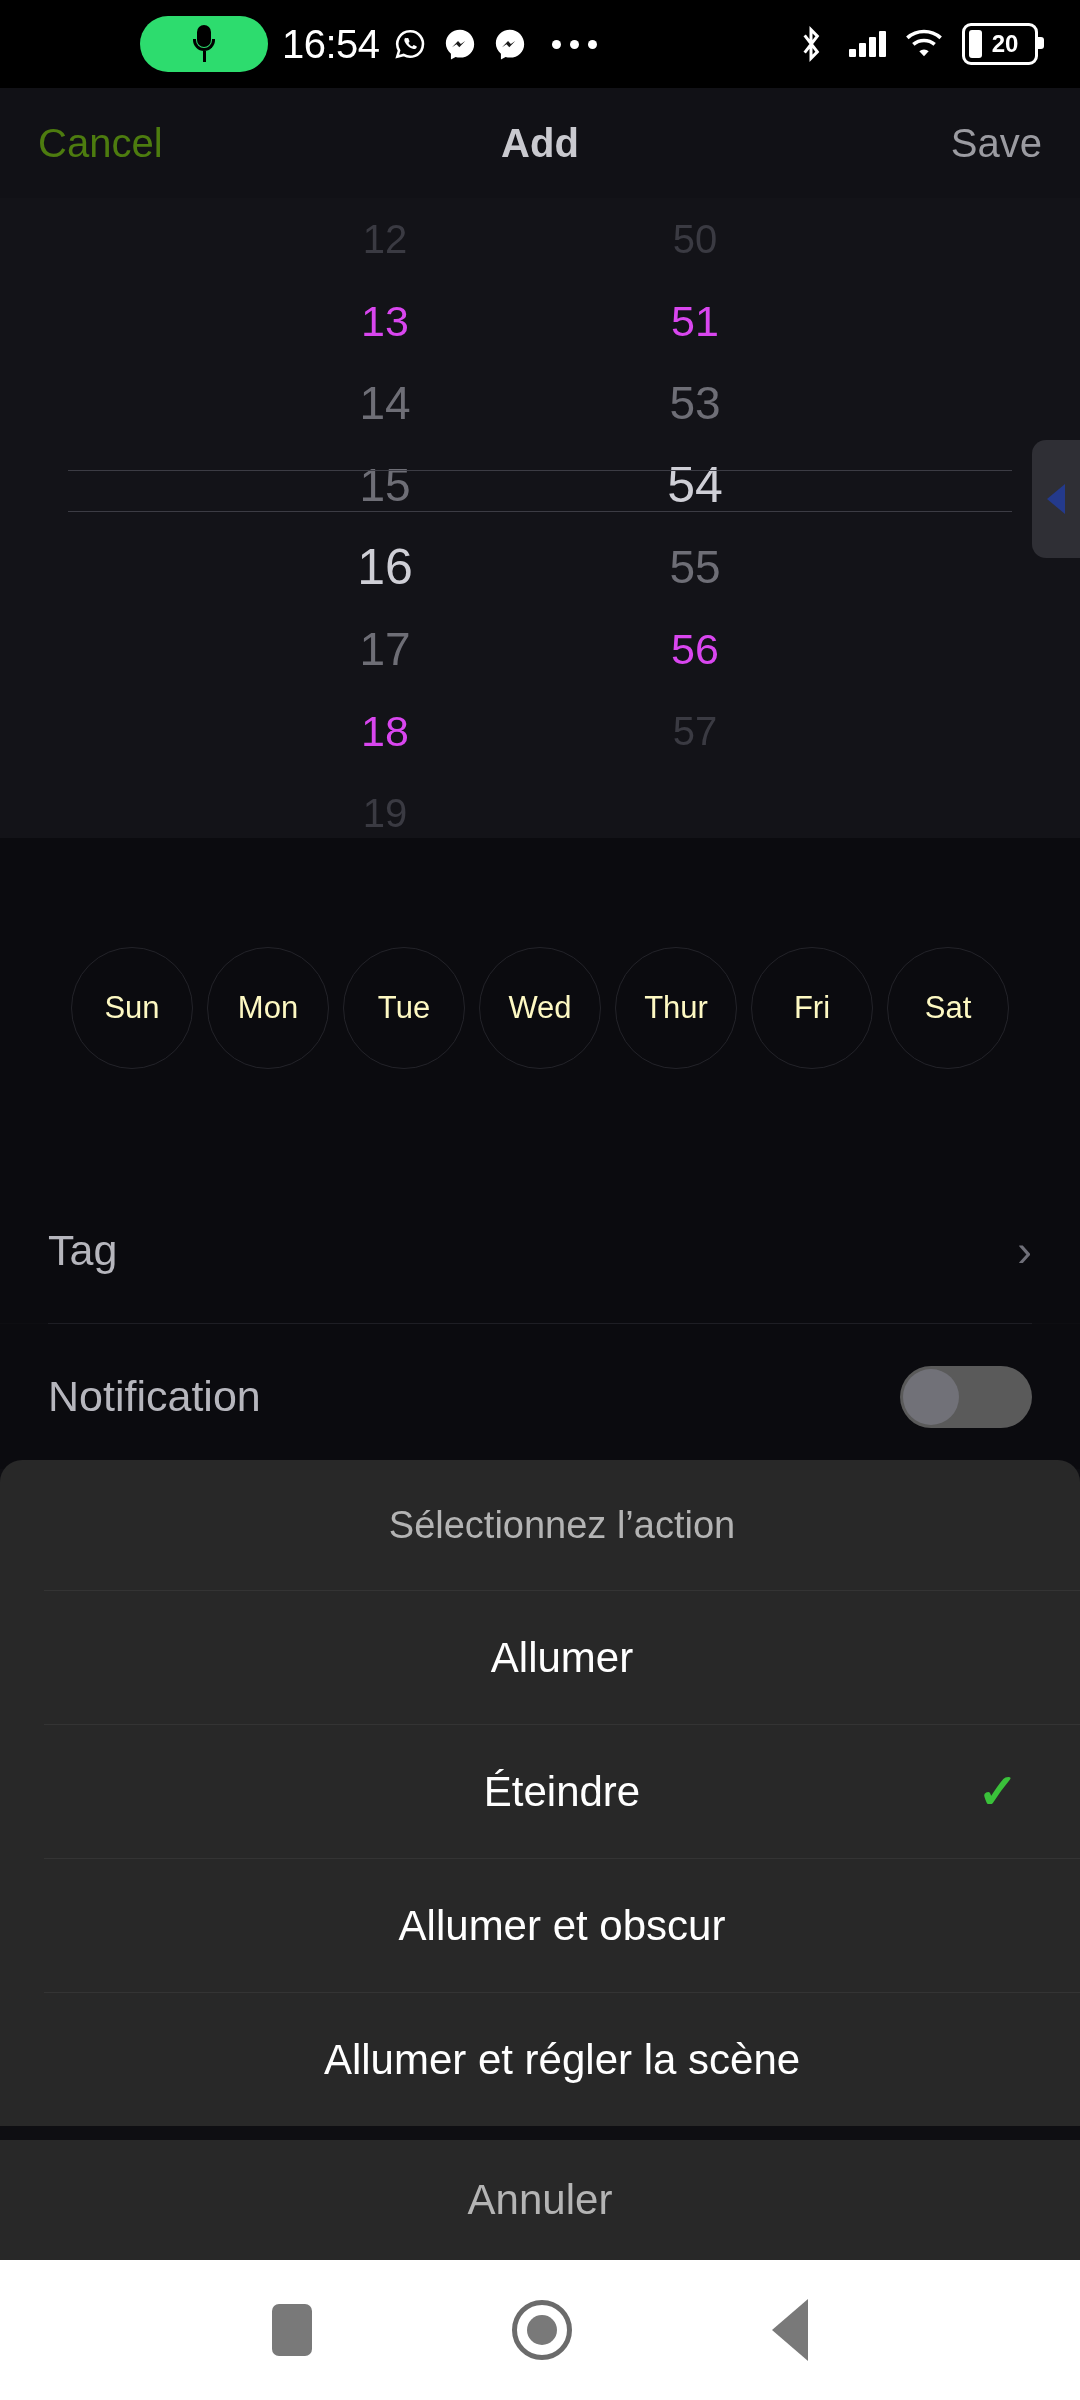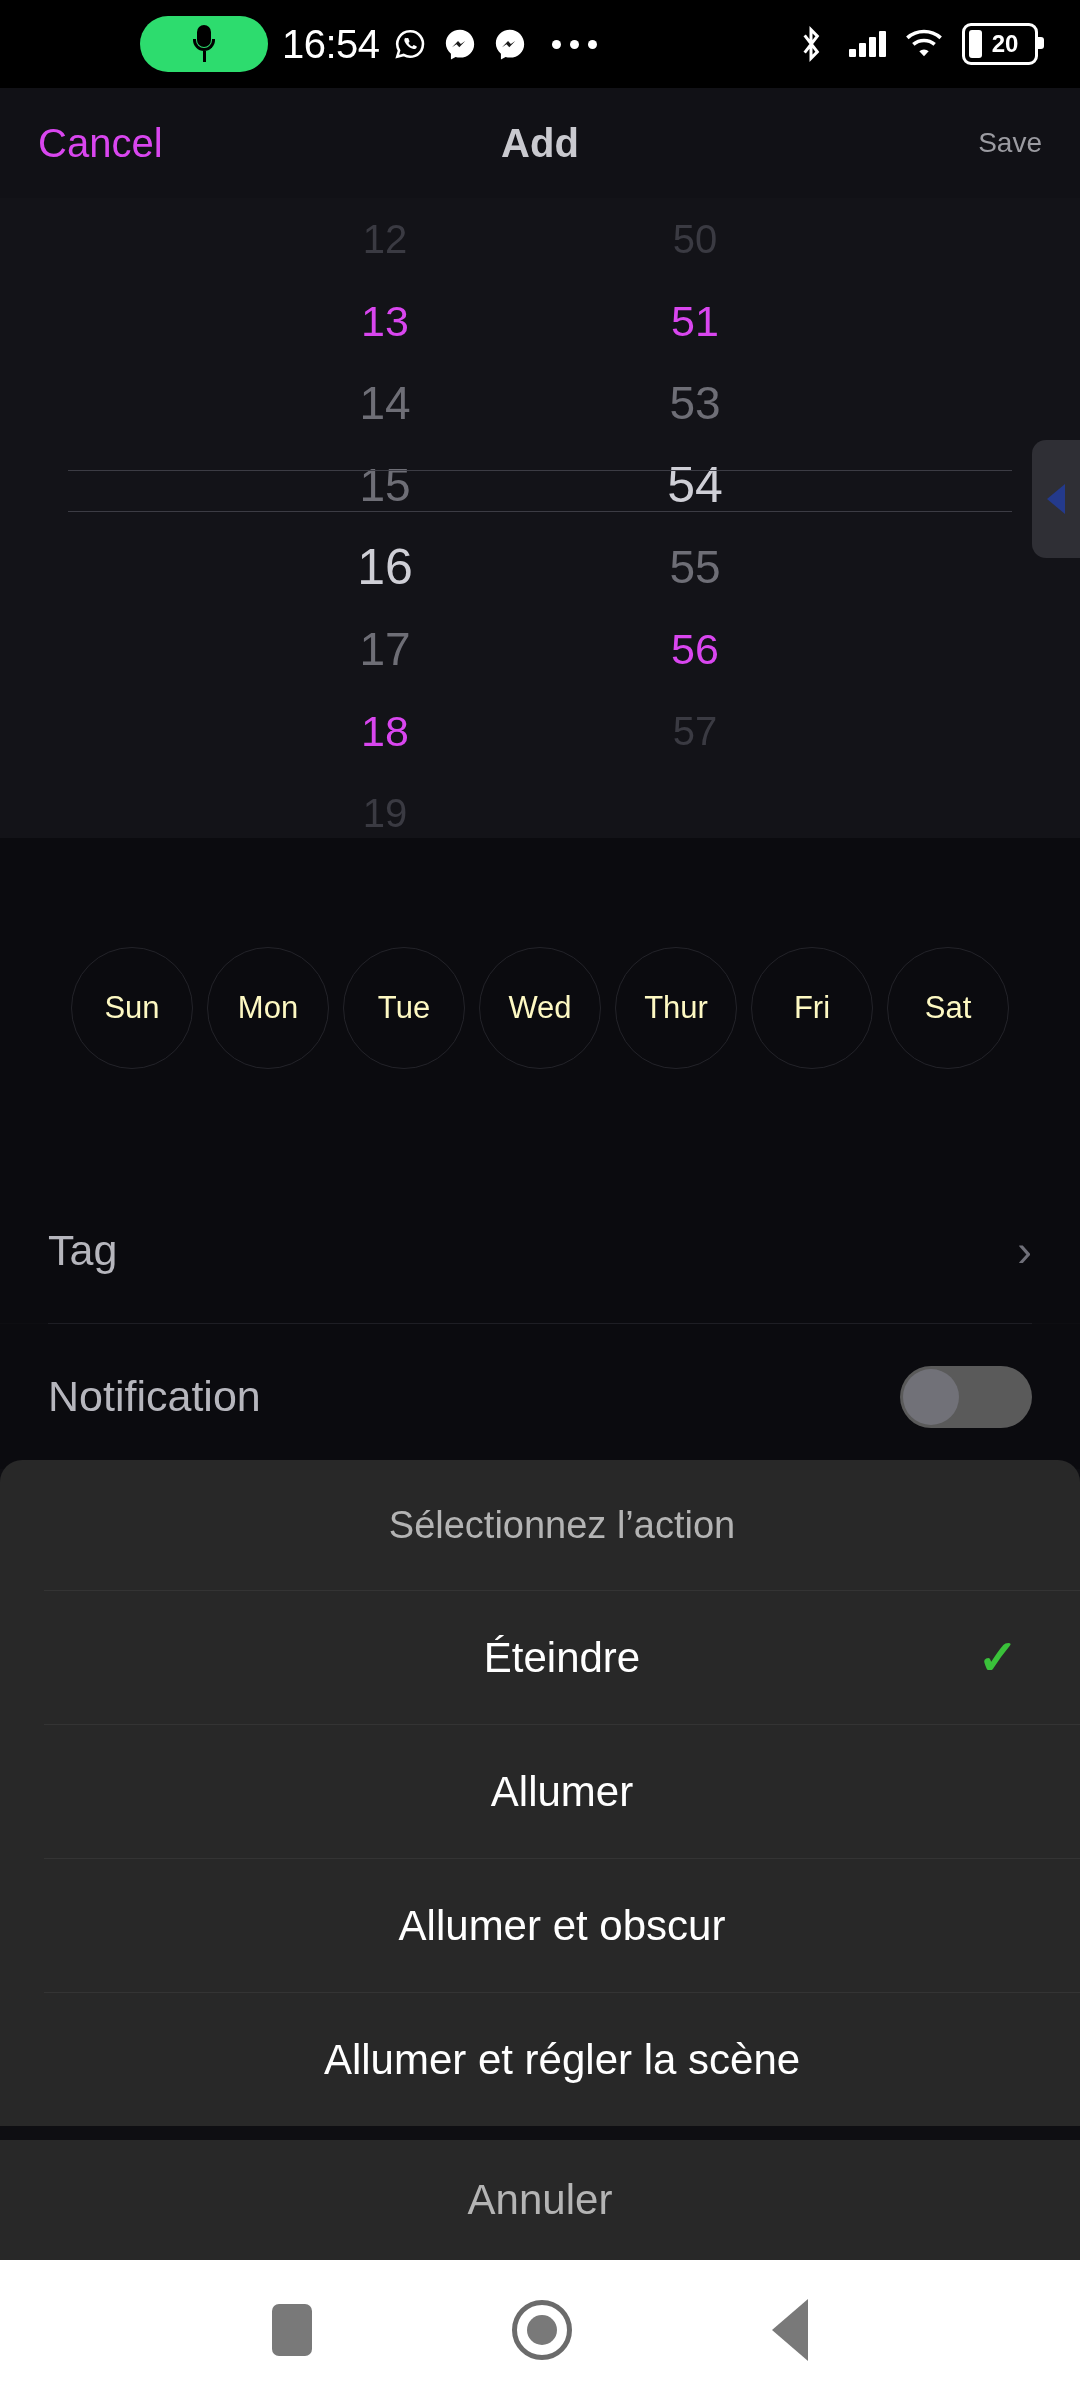--- a/index.html
+++ b/index.html
@@ -57,23 +57,23 @@
     background:#fff; border-radius:0 3px 3px 0;
   }
   .battery .fillbar { position:absolute; left:4px; top:4px; bottom:4px; width:13px; background:#fff; border-radius:3px; }
   .battery .pct { color:#fff; font-size:24px; font-weight:600; margin-left:10px; }
 
   
   .header {
     position:absolute; top:88px; left:0; width:1080px; height:110px;
     background:#111116; display:flex; align-items:center;
   }
-  .hdr-left { position:absolute; left:38px; color:#d946ef; font-size:40px; }
+  .hdr-left { position:absolute; left:38px; color:#4d7c0f; font-size:40px; }
   .hdr-title { width:100%; text-align:center; color:#c9c9cf; font-size:40px; font-weight:bold; }
-  .hdr-right { position:absolute; right:38px; color:#9b9ba1; font-size:28px; }
+  .hdr-right { position:absolute; right:38px; color:#9b9ba1; font-size:40px; }
 
   
   .picker-wrap {
     position:absolute; top:198px; left:0; width:1080px; height:640px;
     background:#131318; overflow:hidden;padding-left:28px;
   }
   .picker-cols {
     position:absolute; top:0; left:0; width:1080px; height:640px;
     display:flex; justify-content:center; gap:150px;
   }
@@ -315,25 +315,25 @@
   </div>
 
   <div class="edge-tab">
     <div class="tri"></div>
   </div>
 
   <div class="sheet">
     <div class="sheet-main">
       <div class="sheet-title">Sélectionnez l’action</div>
       <div class="sheet-item">
+        <span>Allumer</span>
+      </div>
+      <div class="sheet-item">
         <span>Éteindre</span>
         <span class="check">✓</span>
-      </div>
-      <div class="sheet-item">
-        <span>Allumer</span>
       </div>
       <div class="sheet-item">
         <span>Allumer et obscur</span>
       </div>
       <div class="sheet-item">
         <span>Allumer et régler la scène</span>
       </div>
     </div>
     <div class="sheet-gap"></div>
     <div class="sheet-cancel">Annuler</div>

